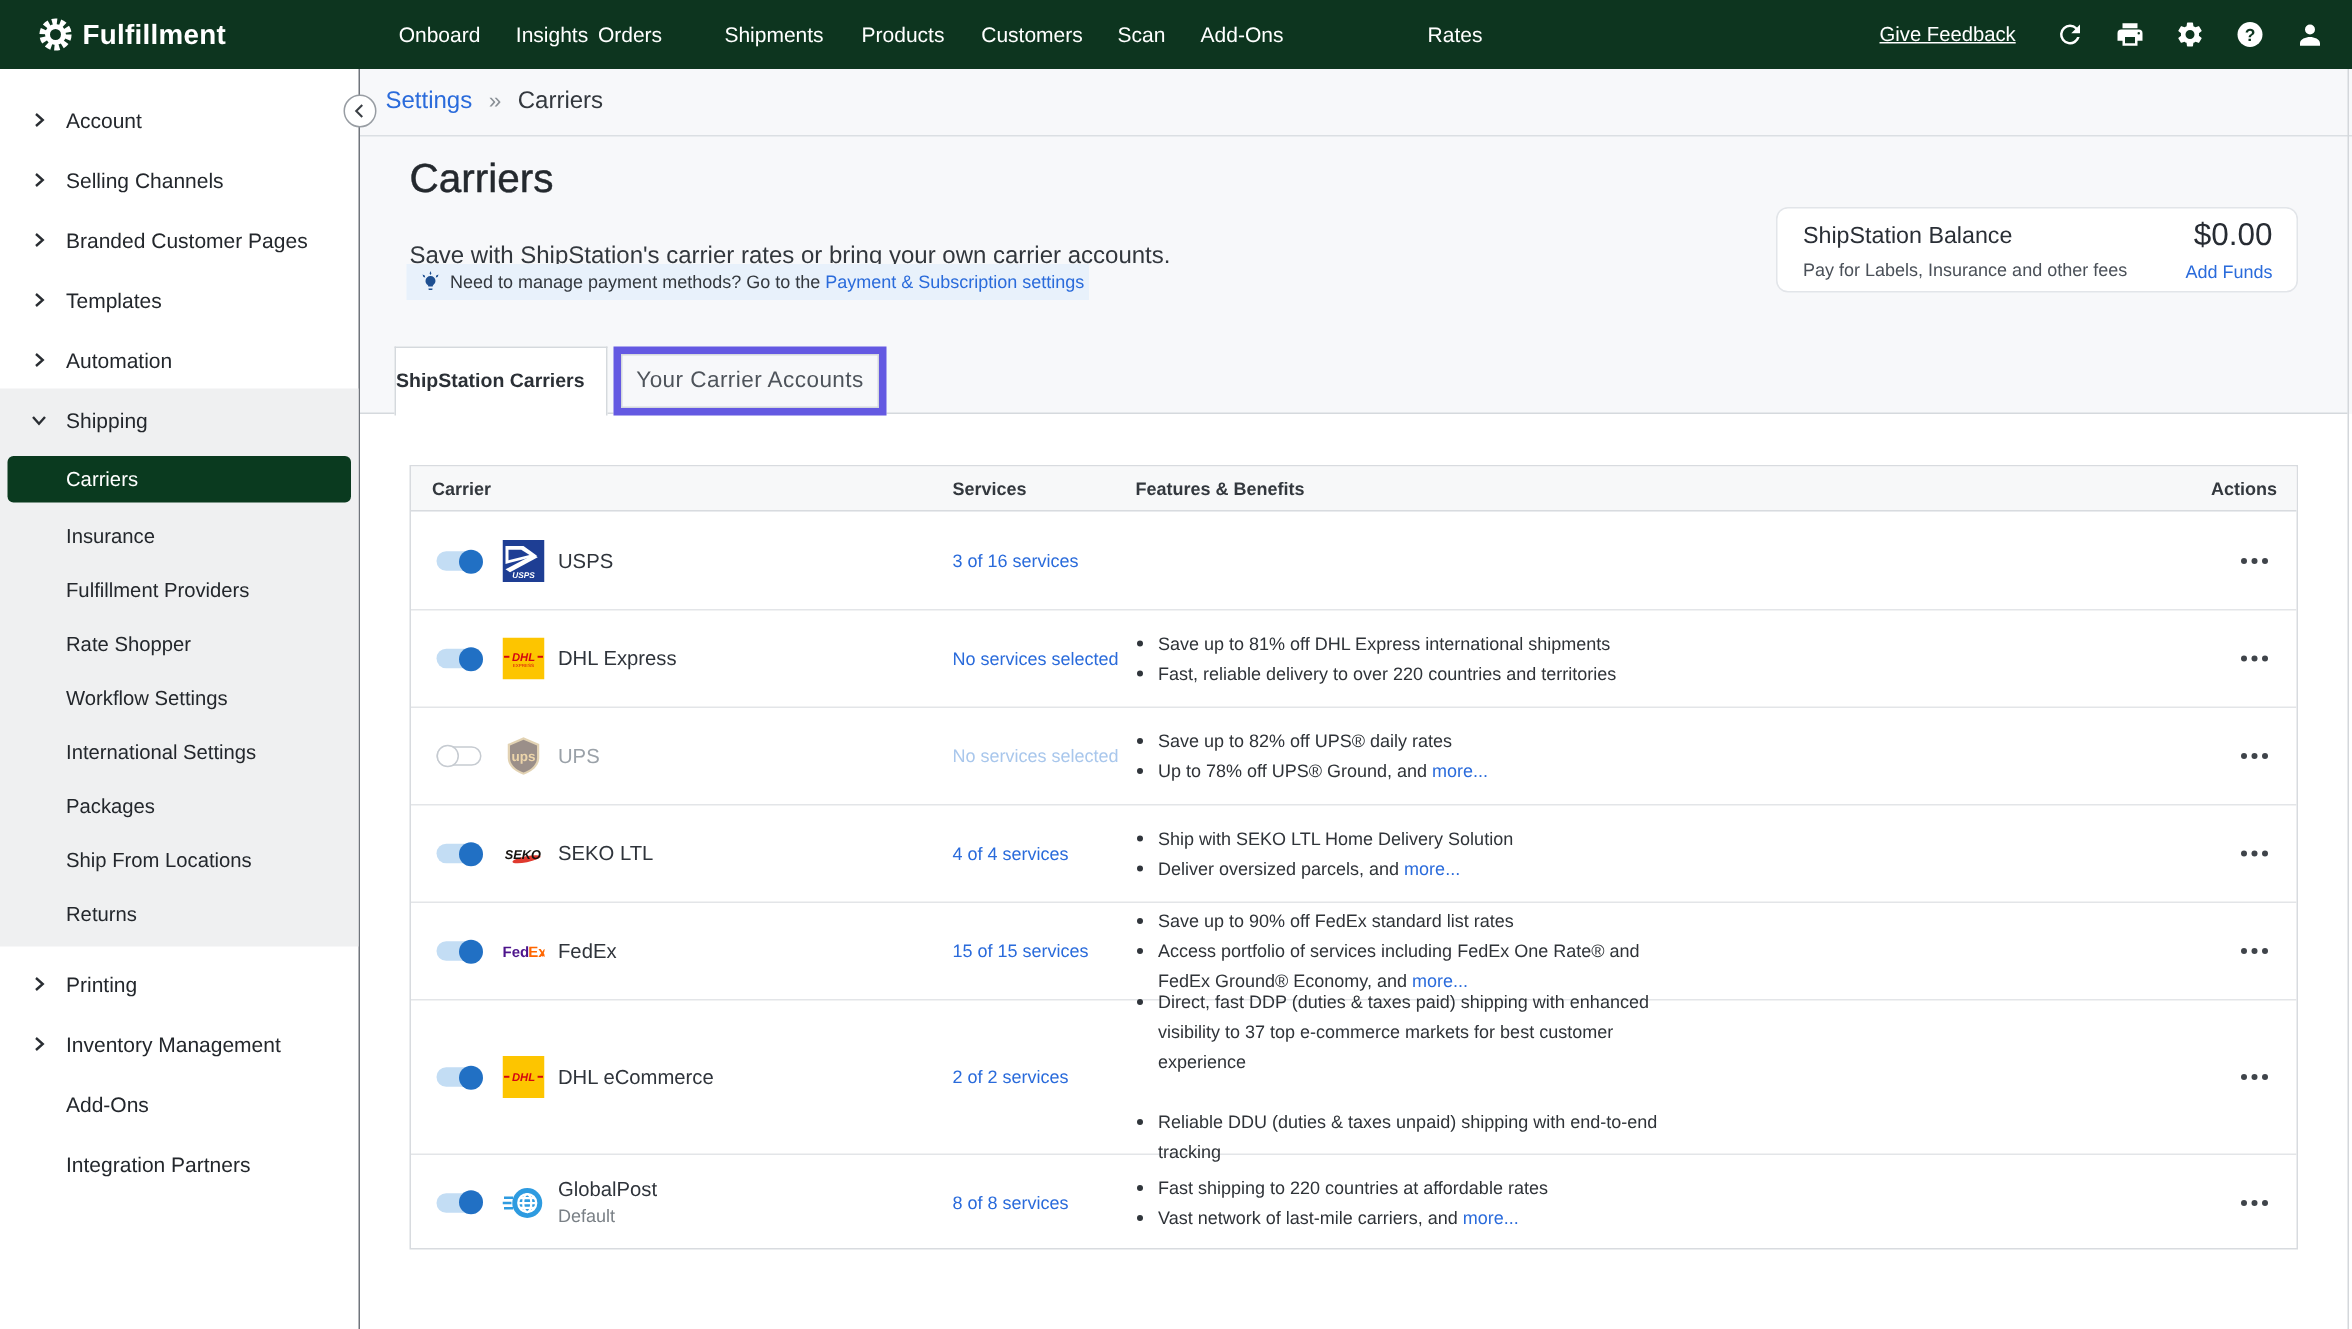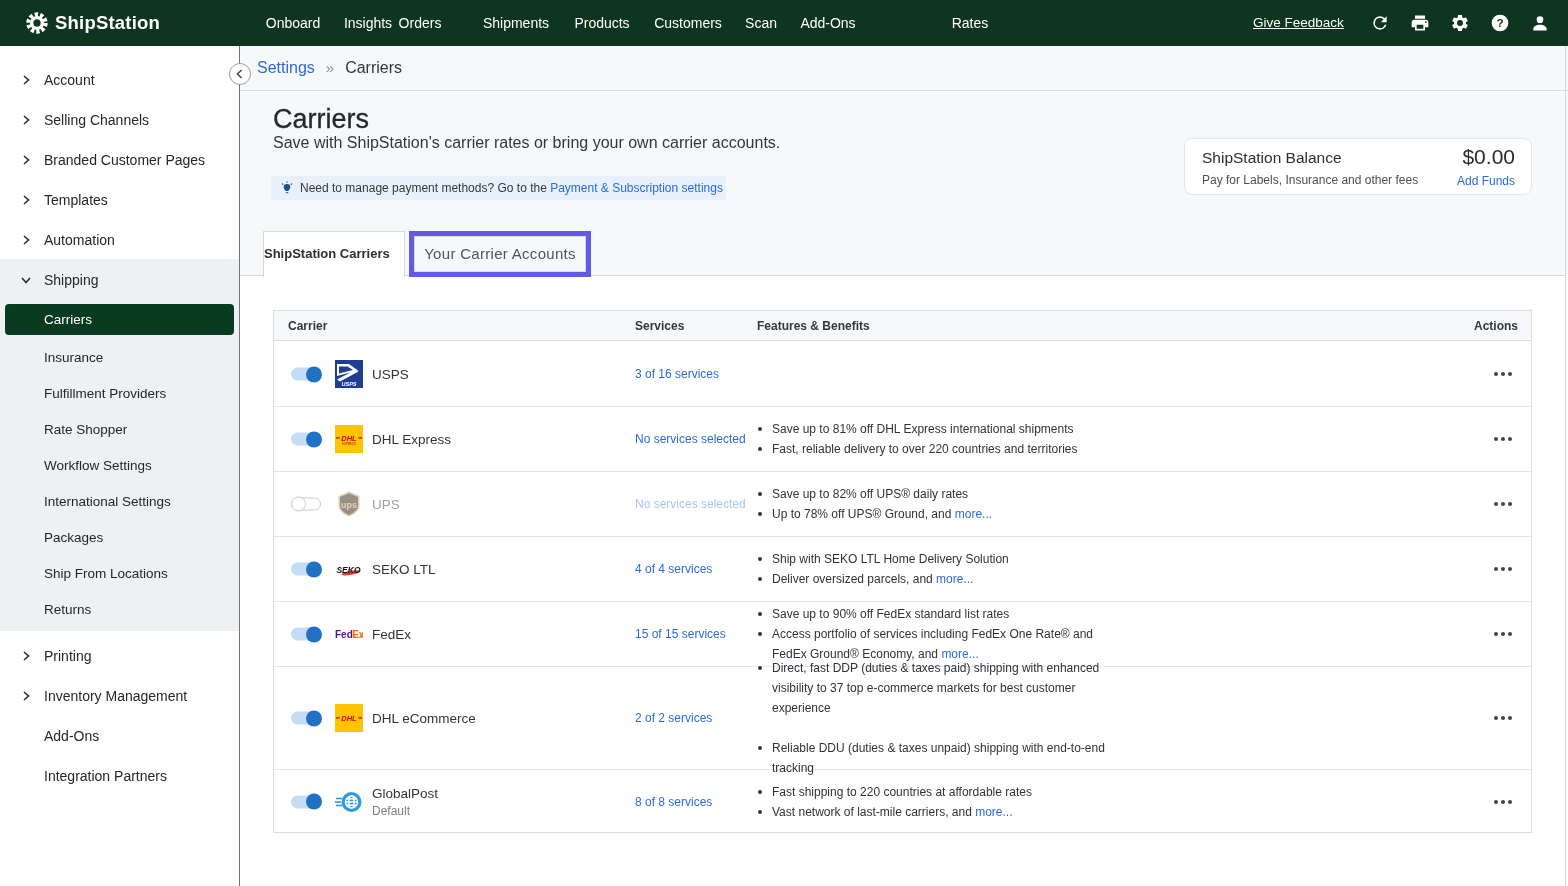--- a/index.html
+++ b/index.html
@@ -30,21 +30,21 @@
 #crumbline { position:absolute; left:240px; top:90px; width:1328px; height:1px; background:#dbdfe3; }
 #tabline { position:absolute; left:240px; top:275px; width:1325px; height:1px; background:#d5d9dd; }
 #gutter { position:absolute; left:1565px; top:46px; width:1px; height:840px; background:#d4d7db; }
 
 #crumb { position:absolute; left:257px; top:46px; height:44px; line-height:44px; font-size:16px; }
 #crumb .s { color:#2a6bdb; }
 #crumb .sep { color:#8a9096; margin:0 11px; font-size:15px; }
 #crumb .c { color:#33383e; }
 
 #h1 { position:absolute; left:273px; top:104px; font-size:27px; font-weight:400; color:#24292e; -webkit-text-stroke:0.3px #24292e; }
-#sub { position:absolute; left:273px; top:134px; font-size:16px; color:#32373d; }
+#sub { position:absolute; left:273px; top:162px; font-size:16px; color:#32373d; }
 #tip { position:absolute; left:271px; top:176px; width:455px; height:24px; background:#e8f1fb; font-size:12px; color:#33383e; line-height:24px; white-space:nowrap; }
 #tip .txt { margin-left:29px; }
 #tip a { color:#2a6bdb; }
 #tip svg { position:absolute; left:8px; top:4px; }
 
 #balcard { position:absolute; left:1184px; top:138px; width:348px; height:57px; background:#fff; border:1px solid #e2e5e9; border-radius:8px; }
 #balcard .t { position:absolute; left:17px; top:10px; font-size:15.5px; color:#2a2f36; }
 #balcard .v { position:absolute; right:16px; top:6px; font-size:21px; color:#272c33; }
 #balcard .p { position:absolute; left:17px; top:34px; font-size:12px; color:#4a5058; }
 #balcard .af { position:absolute; right:16px; top:35px; font-size:12px; color:#2a6bdb; }
@@ -82,21 +82,21 @@
 </head>
 <body>
 
 <div id="topnav">
   <div id="logo">
     <svg width="22" height="22" viewBox="0 0 24 24">
         <circle cx="12" cy="12" r="9.2" fill="none" stroke="#fff" stroke-width="5" stroke-dasharray="3.6 2.2"></circle>
         <circle cx="12" cy="12" r="7.6" fill="#fff"></circle>
         <circle cx="12" cy="12" r="4" fill="#0d351f"></circle>
       </svg>
-    <span id="logotext">ShipStation</span>
+    <span id="logotext">Fulfillment</span>
   </div>
   <div class="navitem" style="left:293px;">Onboard</div>
   <div class="navitem" style="left:368px;">Insights</div>
   <div class="navitem" style="left:420px;">Orders</div>
   <div class="navitem" style="left:516px;">Shipments</div>
   <div class="navitem" style="left:602px;">Products</div>
   <div class="navitem" style="left:688px;">Customers</div>
   <div class="navitem" style="left:761px;">Scan</div>
   <div class="navitem" style="left:828px;">Add-Ons</div>
   <div class="navitem" style="left:932px;margin-left:38px;">Rates</div>

